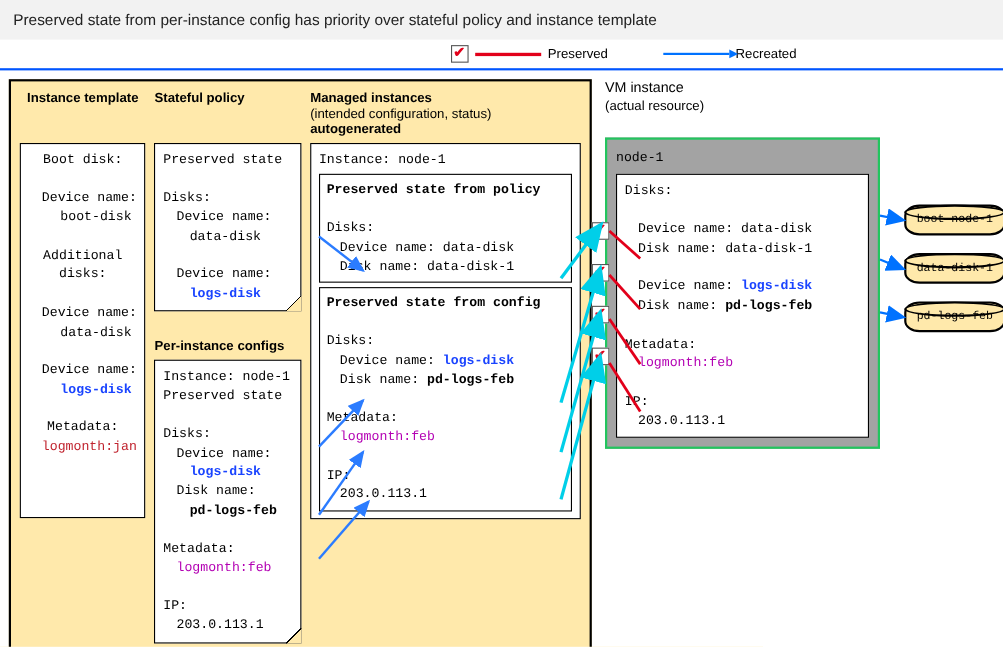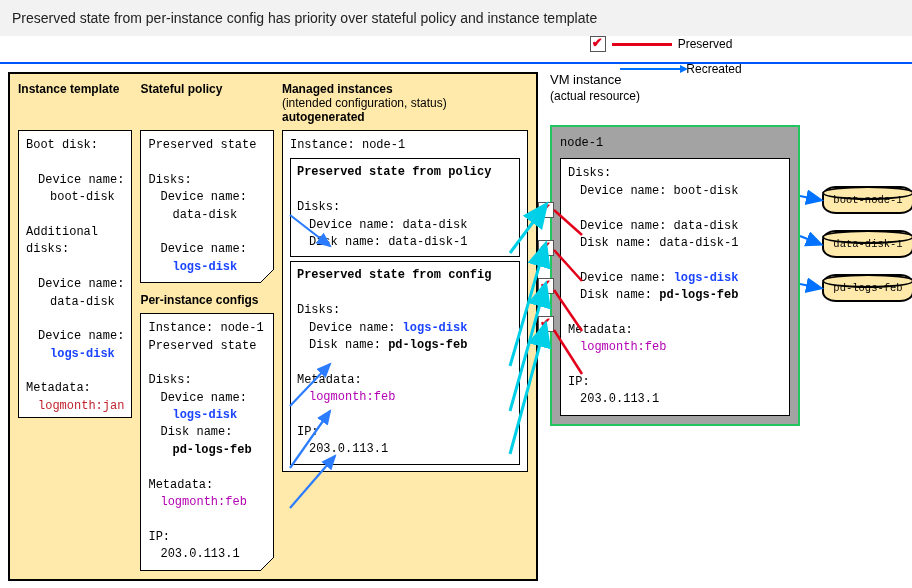--- a/index.html
+++ b/index.html
@@ -1,19 +1,19 @@
 <!DOCTYPE html>
 <html><head>
 <meta charset="utf-8">
 <style>
 * { box-sizing: border-box; margin: 0; padding: 0; }
 body { font-family: Arial, Helvetica, sans-serif; font-size: 12px; background: #fff; width: 912px; height: 588px; position: relative; }
 .mono { font-family: "Courier New", Courier, monospace; font-size: 12px; line-height: 1.45; }
 .banner { background: #f2f2f2; padding: 10px 12px; font-size: 14px; color: #222; }
-.legend { display: flex; align-items: center; gap: 10px; height: 28px; padding-left: 410px; border-bottom: 2px solid #0055ff; position: relative; flex-direction: column; }
+.legend { display: flex; align-items: center; gap: 10px; height: 28px; padding-left: 410px; border-bottom: 2px solid #0055ff; position: relative; }
 .legend::before { content:""; position:absolute; left:0; right:0; top:50%; height:2px; background:#0055ff; z-index:-1; display:none; }
 .legend-item { display: flex; align-items: center; gap: 6px; font-size: 12px; }
 .preserved-line { width: 60px; height: 3px; background: #e2001a; }
 .recreated-line { width: 60px; height: 2px; background: #0072ff; position: relative; }
 .recreated-line::after { content:""; position:absolute; right:-8px; top:-3px; border-left:8px solid #0072ff; border-top:4px solid transparent; border-bottom:4px solid transparent; }
 .check { display:inline-block; width:16px; height:16px; border:1px solid #555; background:#fff; position:relative; }
 .check::after { content:"✔"; color:#e2001a; font-size:13px; position:absolute; top:-2px; left:1px; font-weight:bold; }
 .main { display: flex; gap: 12px; padding: 8px; }
 .mig { border: 2px solid #000; background: #ffe9ab; padding: 8px 8px 8px 8px; width: 530px; position: relative; }
 .mig-title { font-weight: bold; font-size: 13px; margin-bottom: 4px; }
@@ -56,23 +56,23 @@
   <div class="legend-item" style="margin-left:40px;">
     <span class="recreated-line"></span>
     <span>Recreated</span>
   </div>
 </div>
 
 <div class="main">
   <div class="mig">
     <div class="mig-cols">
 
-      <div class="col" style="width:120px;">
+      <div class="col" style="width:120px;text-align:center;">
         <div class="col-title">Instance template</div>
-        <div class="box mono" style="height:288px;">
+        <div class="box mono" style="height:341px;">
           <div>Boot disk:</div>
           <br>
           <div class="indent">Device name:</div>
           <div class="indent2">boot-disk</div>
           <br>
           <div>Additional disks:</div>
           <br>
           <div class="indent">Device name:</div>
           <div class="indent2">data-disk</div>
           <br>
@@ -90,21 +90,21 @@
           <div>Preserved state</div>
           <br>
           <div>Disks:</div>
           <div class="indent">Device name:</div>
           <div class="indent2">data-disk</div>
           <br>
           <div class="indent">Device name:</div>
           <div class="indent2 blue">logs-disk</div>
         </div>
 
-        <div class="col-title" style="min-height:auto; margin-top:4px;">Per-instance configs</div>
+        <div class="col-title" style="min-height:auto; margin-top:18px;">Per-instance configs</div>
         <div class="box mono fold">
           <div>Instance: node-1</div>
           <div>Preserved state</div>
           <br>
           <div>Disks:</div>
           <div class="indent">Device name:</div>
           <div class="indent2 blue">logs-disk</div>
           <div class="indent">Disk name:</div>
           <div class="indent2 bold">pd-logs-feb</div>
           <br>
@@ -154,21 +154,20 @@
     </div>
   </div>
 
   <div class="vm-side">
     <div class="vm-title">VM instance</div>
     <div class="vm-sub">(actual resource)</div>
     <div class="vm-box" style="margin-top:22px;">
       <div class="mono" style="margin-bottom:6px;">node-1</div>
       <div class="vm-inner mono">
         <div>Disks:</div>
-        <div class="indent">Device name: boot-disk</div>
         <br>
         <div class="indent">Device name: data-disk</div>
         <div class="indent">Disk name: data-disk-1</div>
         <br>
         <div class="indent">
           <span>Device name: </span><span class="blue">logs-disk</span>
         </div>
         <div class="indent">
           <span>Disk name: </span><span class="bold">pd-logs-feb</span>
         </div>

